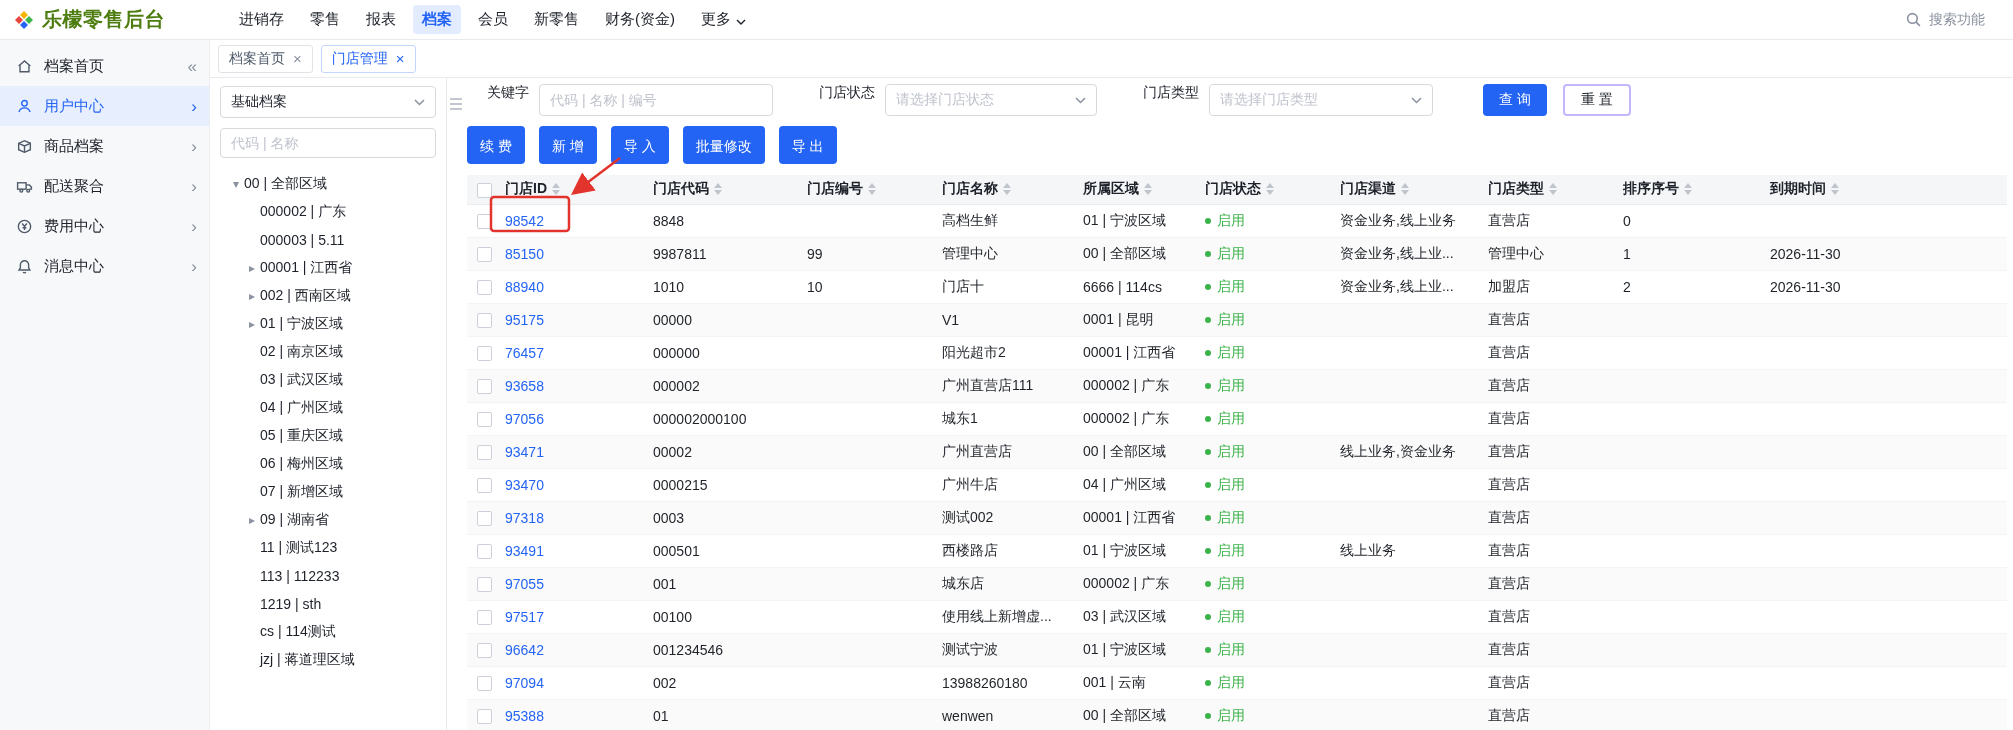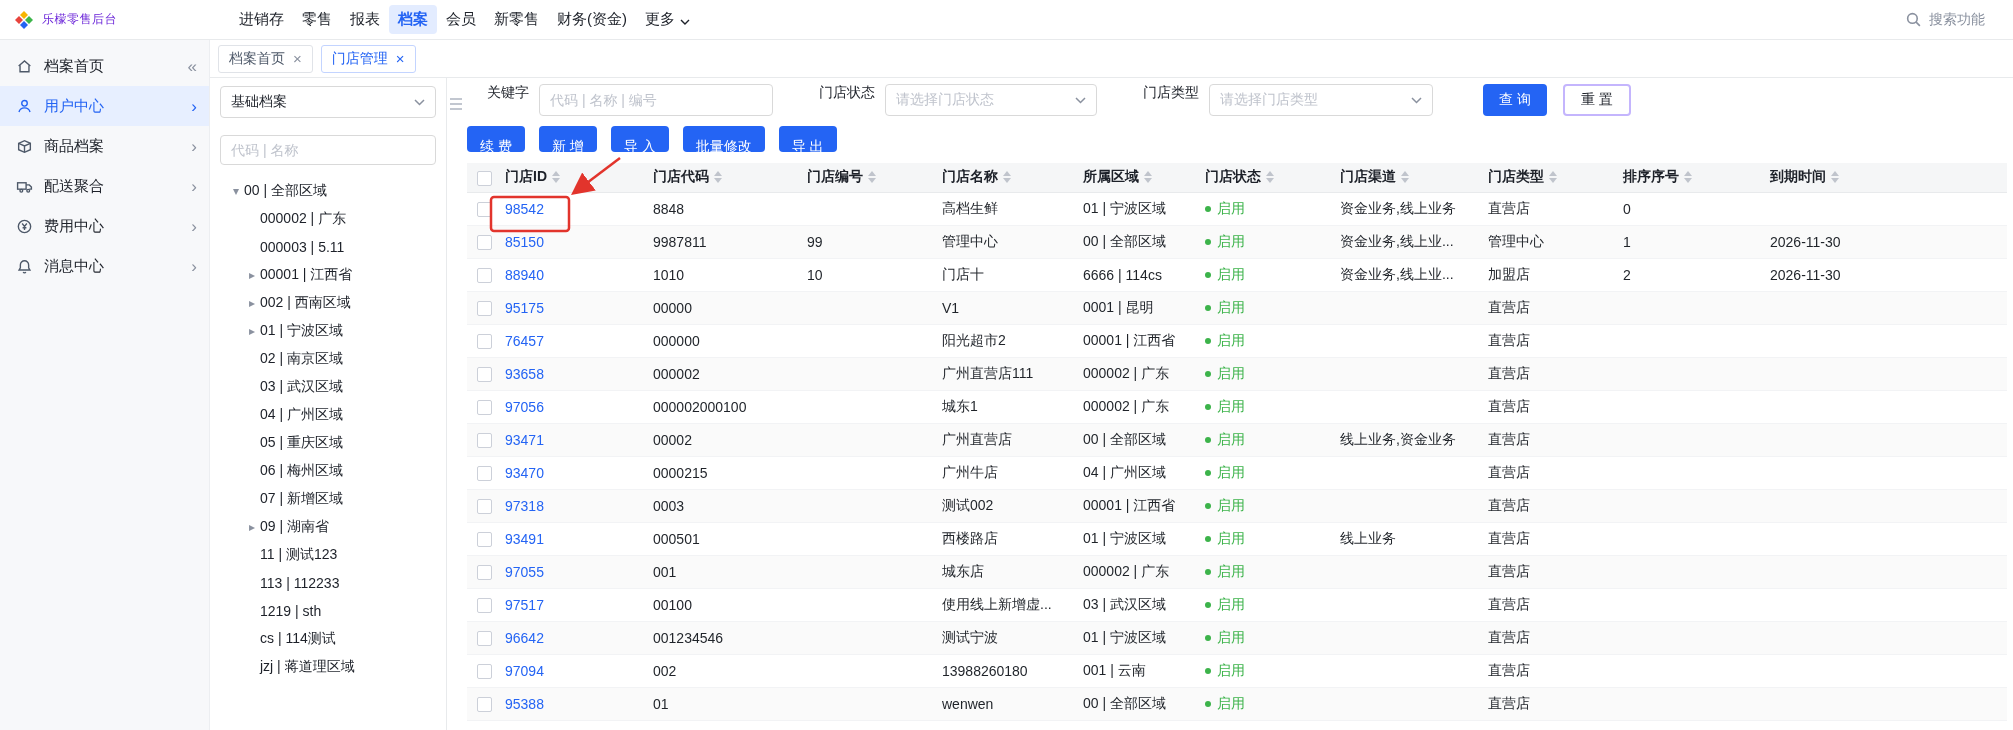--- a/index.html
+++ b/index.html
@@ -3,22 +3,22 @@
 <meta charset="utf-8">
 <style>
 *{box-sizing:border-box;margin:0;padding:0}
 html,body{width:2013px;height:730px;overflow:hidden}
 body{font-family:"Liberation Sans","DejaVu Sans",sans-serif;font-size:14px;color:#1f2329;background:#fff}
 :root{--primary:#2464f4;--primary-bg:#e3ecff;--success:#3cb34a;--annotation:#e2342c}
 
 
 .topbar{height:40px;display:flex;align-items:center;border-bottom:1px solid #e8eaec;background:#fff;padding-left:14px}
 .logo{display:flex;align-items:center;gap:8px;width:200px;flex:none}
-.logo-title{font-size:12px;font-weight:normal;color:#6d28d9;letter-spacing:.5px;white-space:nowrap}
-.topnav{display:flex;align-items:center;gap:0;margin-left:16px}
+.logo-title{font-size:20px;font-weight:bold;color:#4d7c0f;letter-spacing:.5px;white-space:nowrap}
+.topnav{display:flex;align-items:center;gap:8px;margin-left:16px}
 .nav-item{display:flex;align-items:center;gap:5px;font-size:15px;color:#1d2129;cursor:pointer;padding:5px 9px;border-radius:4px;white-space:nowrap}
 .nav-item.active{background:var(--primary-bg);color:var(--primary);font-weight:bold}
 .topsearch{margin-left:auto;margin-right:28px;display:flex;align-items:center;gap:7px;color:#8a919f;font-size:14px;cursor:pointer}
 
 
 .layout{display:flex;height:690px}
 .sidebar{width:210px;background:#f7f8fa;border-right:1px solid #eceef1;padding-top:6px;flex:none}
 .side-item{height:40px;display:flex;align-items:center;padding:0 12px 0 16px;gap:10px;color:#1d2129;cursor:pointer;font-size:15px}
 .side-item.active{background:#e7efff;color:var(--primary)}
 .side-icon{width:18px;height:18px;display:flex;align-items:center;color:#4e5969;flex:none}
@@ -33,21 +33,21 @@
 .tab.active{color:var(--primary);border-color:#c3d4ff}
 .tab-close{font-size:15px;color:#8a919f;line-height:1}
 .tab.active .tab-close{color:var(--primary)}
 
 .content-row{flex:1;display:flex;min-height:0}
 
 
 .tree-panel{width:237px;border-right:1px solid #e8eaec;flex:none;padding:8px 10px 0;overflow:hidden;background:#fff}
 .select{height:32px;border:1px solid #d9d9d9;border-radius:4px;display:flex;align-items:center;justify-content:space-between;padding:0 10px;background:#fff;cursor:pointer;color:#1d2129}
 .select .ph{color:#bfc3cc}
-.tree-search{margin-top:17px}
+.tree-search{margin-top:10px}
 .tree-search input{width:100%;height:30px;border:1px solid #d9d9d9;border-radius:4px;padding:0 10px;font:inherit;color:#1d2129}
 input::placeholder{color:#bfc3cc}
 .tree{margin-top:12px}
 .tree-node{height:28px;display:flex;align-items:center;cursor:pointer;color:#1d2129;white-space:nowrap;font-size:14px}
 .tree-caret{width:16px;color:#8a919f;font-size:12px;flex:none;text-align:center}
 .tree-node.lvl0{padding-left:8px}
 .tree-node.lvl1{padding-left:24px}
 
 
 .main-panel{flex:1;position:relative;min-width:0;background:#fff}
@@ -58,21 +58,21 @@
 .kw-input{width:234px;height:32px;border:1px solid #d9d9d9;border-radius:4px;padding:0 10px;font:inherit}
 .flabel{margin-left:46px}
 .fselect{width:212px}
 .fselect2{width:224px}
 .btn{height:32px;border-radius:4px;border:none;font:inherit;font-size:14px;cursor:pointer;padding:4px 16px;white-space:nowrap}
 .btn.primary{background:var(--primary);color:#fff}
 .btn.plain{background:#fff;border:2px solid #c4b5fd;color:#1d2129}
 .btn-search{margin-left:50px}
 .btn-reset{margin-left:16px}
 .action-row{display:flex;gap:14px;margin:10px 0 0 20px}
-.action-row .btn{height:26px;padding:12px 13px}
+.action-row .btn{height:38px;padding:12px 13px}
 
 
 .table-wrap{margin:11px 6px 0 20px}
 table{border-collapse:collapse;table-layout:fixed;width:100%}
 th,td{text-align:left;padding:0 4px;overflow:hidden;white-space:nowrap;text-overflow:ellipsis}
 thead tr{height:29px;background:#f5f6f7}
 th{font-weight:bold;color:#1d2129;border-bottom:1px solid #e8eaec}
 tbody tr{height:33px;border-bottom:1px solid #f2f3f5}
 tbody tr:nth-child(even){background:#fafafa}
 .th-inner{display:flex;align-items:center}

